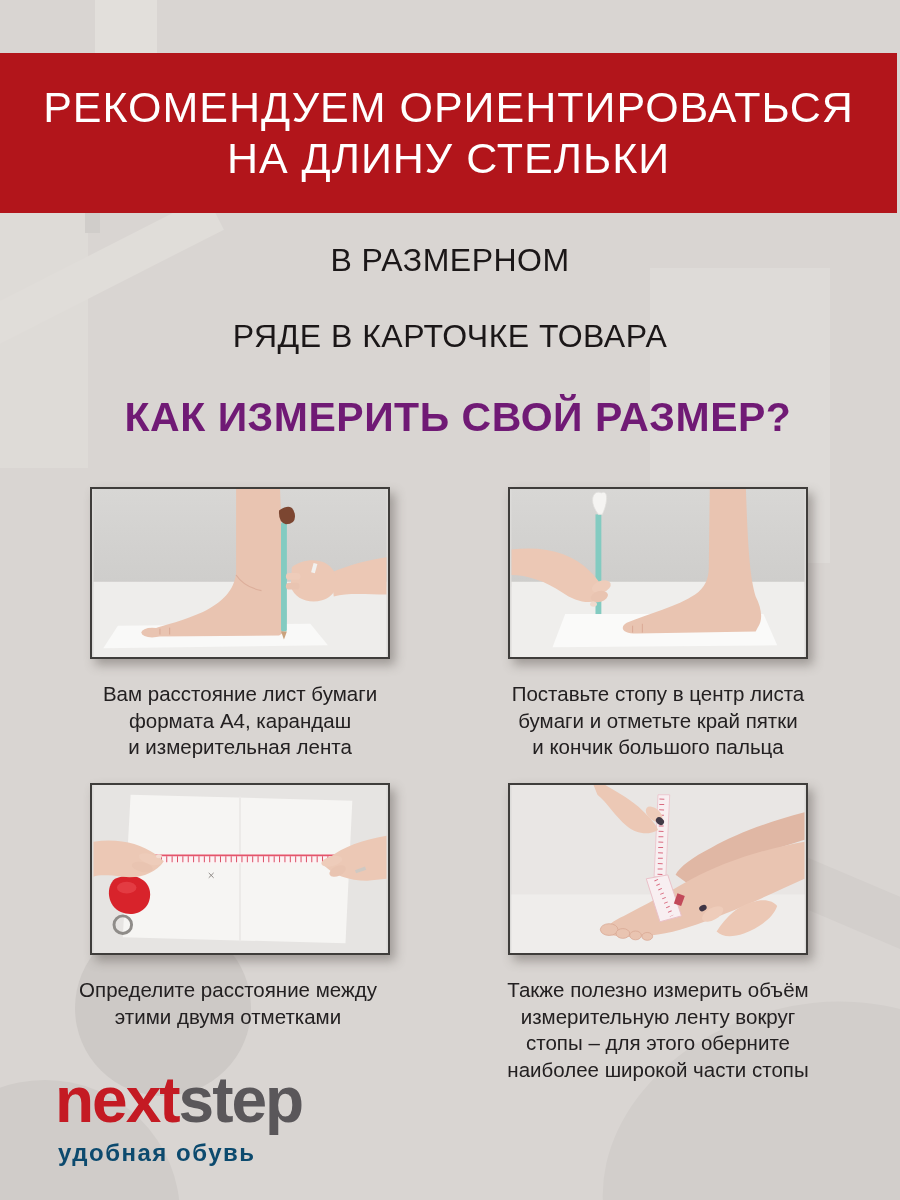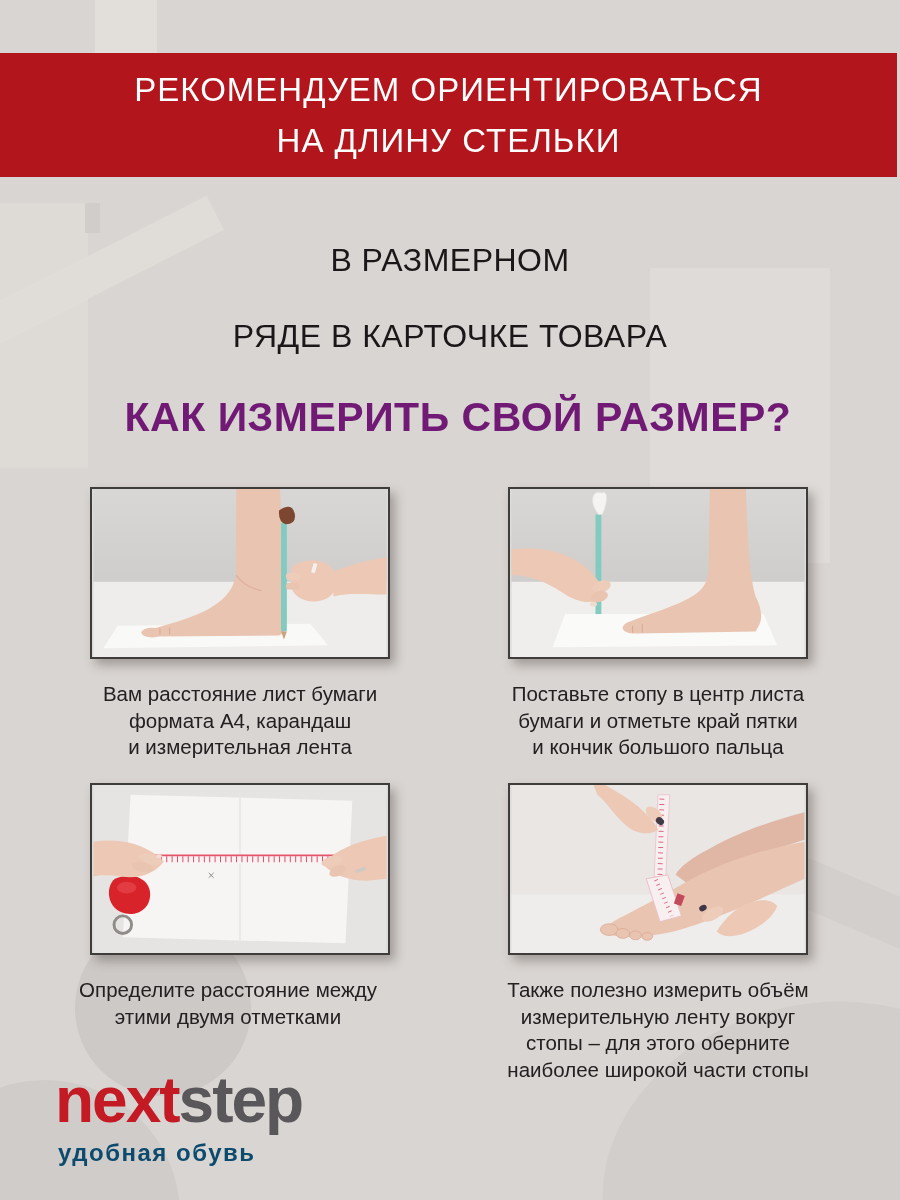--- a/index.html
+++ b/index.html
@@ -19,25 +19,25 @@
   .bgs3 { left: -40px; top: 255px; width: 270px; height: 38px; background: #e0ddd9; transform: rotate(-27deg); }
   .bgs4 { right: 70px; top: 268px; width: 180px; height: 295px; background: #dedbd8; }
   .bgs5 { right: -50px; top: 850px; width: 330px; height: 48px; background: #d3cfcc; transform: rotate(23deg); }
   .bgs6 { left: 75px; top: 920px; width: 176px; height: 176px; border-radius: 50%; background: #cdc9c6; }
   .bgs7 { left: -90px; top: 1080px; width: 270px; height: 270px; border-radius: 50%; background: #d0ccc9; }
   .bgs8 { right: -130px; top: 1005px; width: 430px; height: 340px; border-radius: 50%; background: #d2cecb; transform: rotate(-15deg); }
   .bgs9 { left: 85px; top: 203px; width: 15px; height: 30px; background: #d0cdca; }
 
   
   .banner {
-    position: absolute; left: 0; right: 3px; top: 53px; height: 124px;
+    position: absolute; left: 0; right: 3px; top: 53px; height: 160px;
     background: #b2151b;
     color: #ffffff;
     display: flex; flex-direction: column; justify-content: center; align-items: center;
-    font-size: 33px; font-weight: 500; letter-spacing: 1px; line-height: 51px;
+    font-size: 43px; font-weight: 500; letter-spacing: 1px; line-height: 51px;
     text-align: center;
   }
 
   
   .title {
     position: absolute; left: 0; top: 222px; width: 100%;
     text-align: center;
     color: #1b1718;
     font-size: 32px; font-weight: 500; line-height: 76px; letter-spacing: 0.5px;
   }

